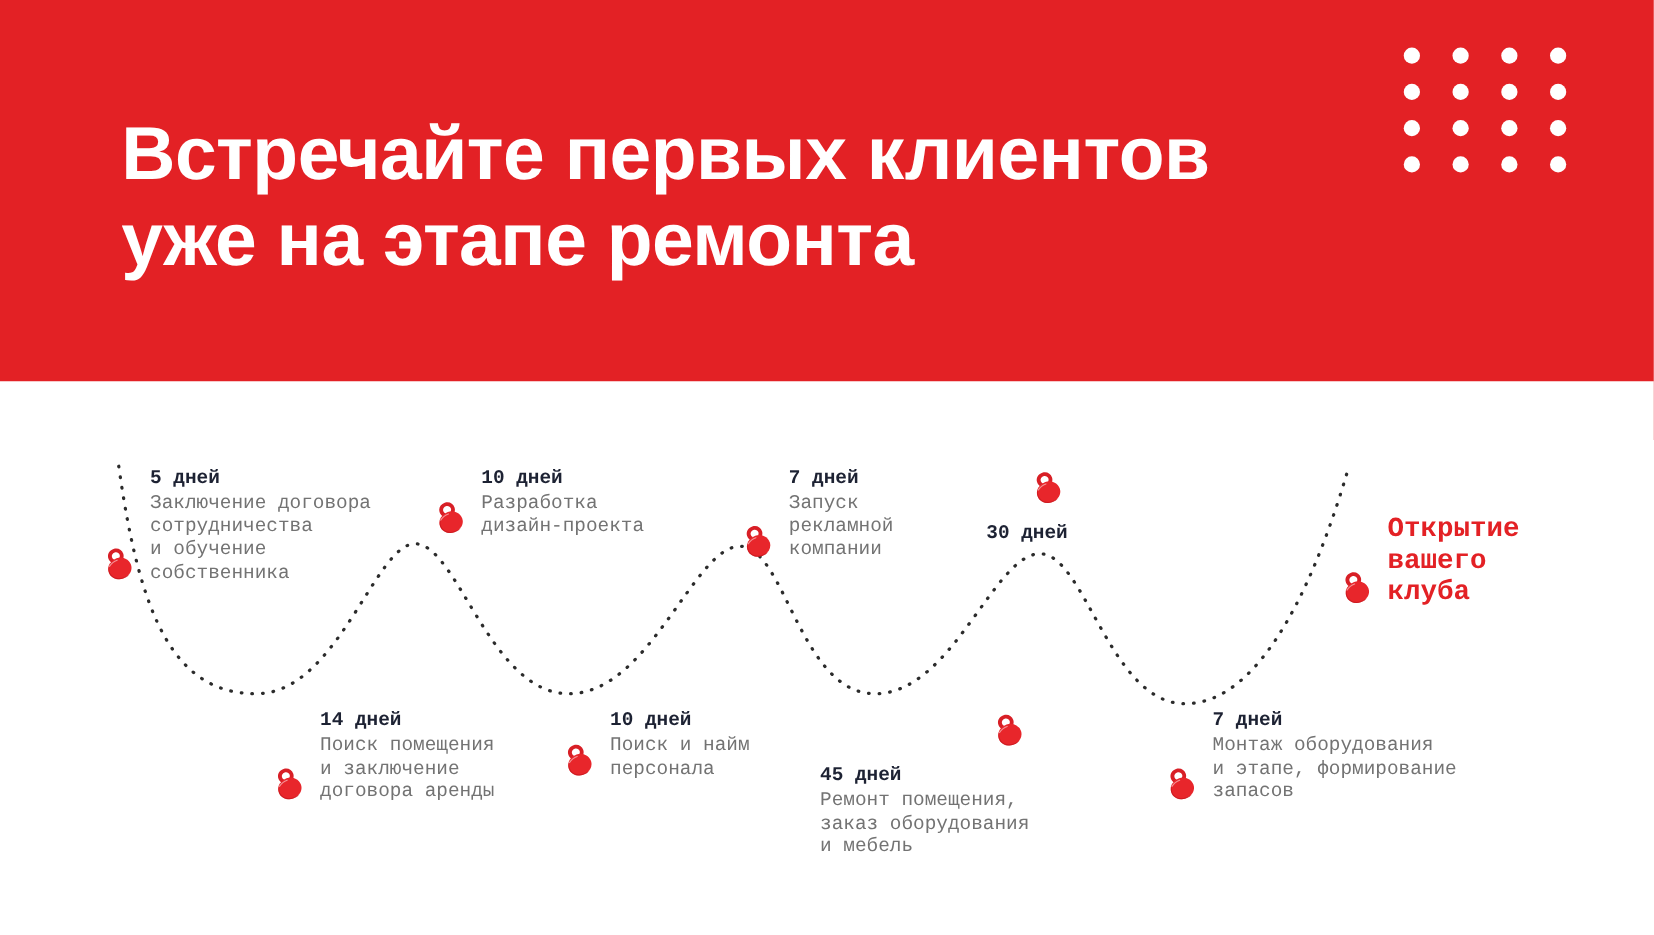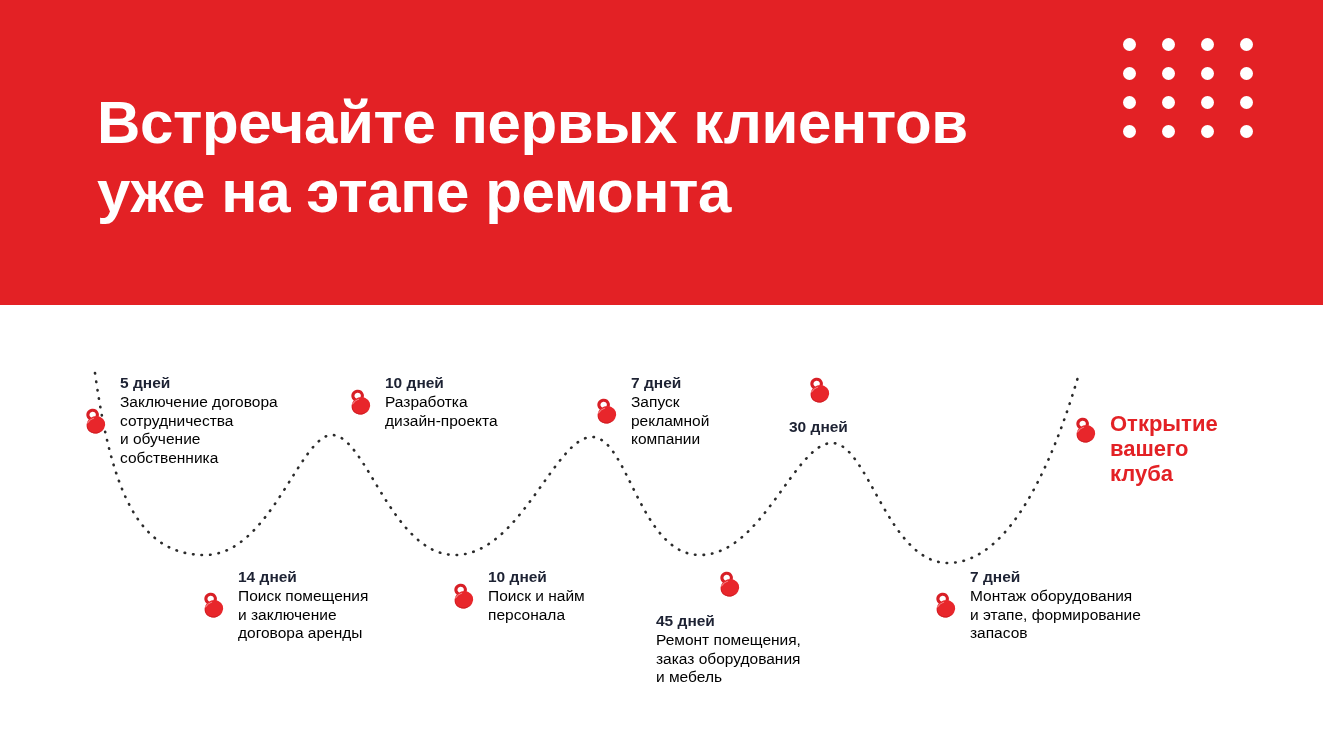--- a/index.html
+++ b/index.html
@@ -69,22 +69,23 @@
     top: 0;
     width: 1323px;
     height: 443px;
     pointer-events: none;
   }
 
   
   .step {
     position: absolute;
     display: flex;
-    align-items: center;
+    align-items: flex-end;
     gap: 9px;
+    font-family: Liberation Mono, monospace;
   }
   .kb-icon {
     flex: 0 0 auto;
     width: 33px;
     height: 33px;
     margin-top: 2px;
   }
   .step-text {
     padding-top: 2px;
   }
@@ -92,21 +93,21 @@
     font-size: 15.5px;
     font-weight: 700;
     color: #1d2233;
     line-height: 19px;
     margin-bottom: 1px;
     white-space: nowrap;
   }
   .step-desc {
     font-size: 15.5px;
     font-weight: 400;
-    color: #000000;
+    color: #737373;
     line-height: 18.6px;
     white-space: pre-line;
   }
   .step-final .step-desc {
     color: #e32125;
     font-weight: 700;
     font-size: 22px;
     line-height: 25px;
     padding-top: 2px;
     margin-top: 36px;
@@ -252,21 +253,21 @@
       </g>
     </svg>
     <div class="step-text">
 
       <div class="step-desc">Открытие
 вашего
 клуба</div>
     </div>
   </div>
 
-  <div class="step" style="left:196px; top:260px;">
+  <div class="step" style="left:214px; top:260px;">
     <svg class="kb-icon" viewBox="0 0 40 40">
       <g transform="rotate(-18 20 20)">
         <path d="M20 5.5 C15.6 5.5 12.4 8.6 12.4 12.8 C12.4 14.6 13 16.2 14.1 17.4
                  L17.5 15.6 C16.6 14.9 16.1 13.9 16.1 12.8 C16.1 10.7 17.8 9.1 20 9.1
                  C22.2 9.1 23.9 10.7 23.9 12.8 C23.9 13.9 23.4 14.9 22.5 15.6
                  L25.9 17.4 C27 16.2 27.6 14.6 27.6 12.8 C27.6 8.6 24.4 5.5 20 5.5 Z" fill="#d81f26"></path>
         <ellipse cx="20" cy="25.4" rx="11.4" ry="10.4" fill="#e8262b"></ellipse>
         <path d="M12.5 18.6 C9.8 20.6 8.6 23.3 8.6 25.8 C8.6 31.5 13.7 35.8 20 35.8
                  C23 35.8 25.7 34.9 27.7 33.3 C25.6 34.3 23.2 34.8 20.6 34.8
                  C14 34.8 9.6 30.6 9.6 25.4 C9.6 22.9 10.6 20.5 12.5 18.6 Z" fill="#c4161c" opacity="0.75"></path>

